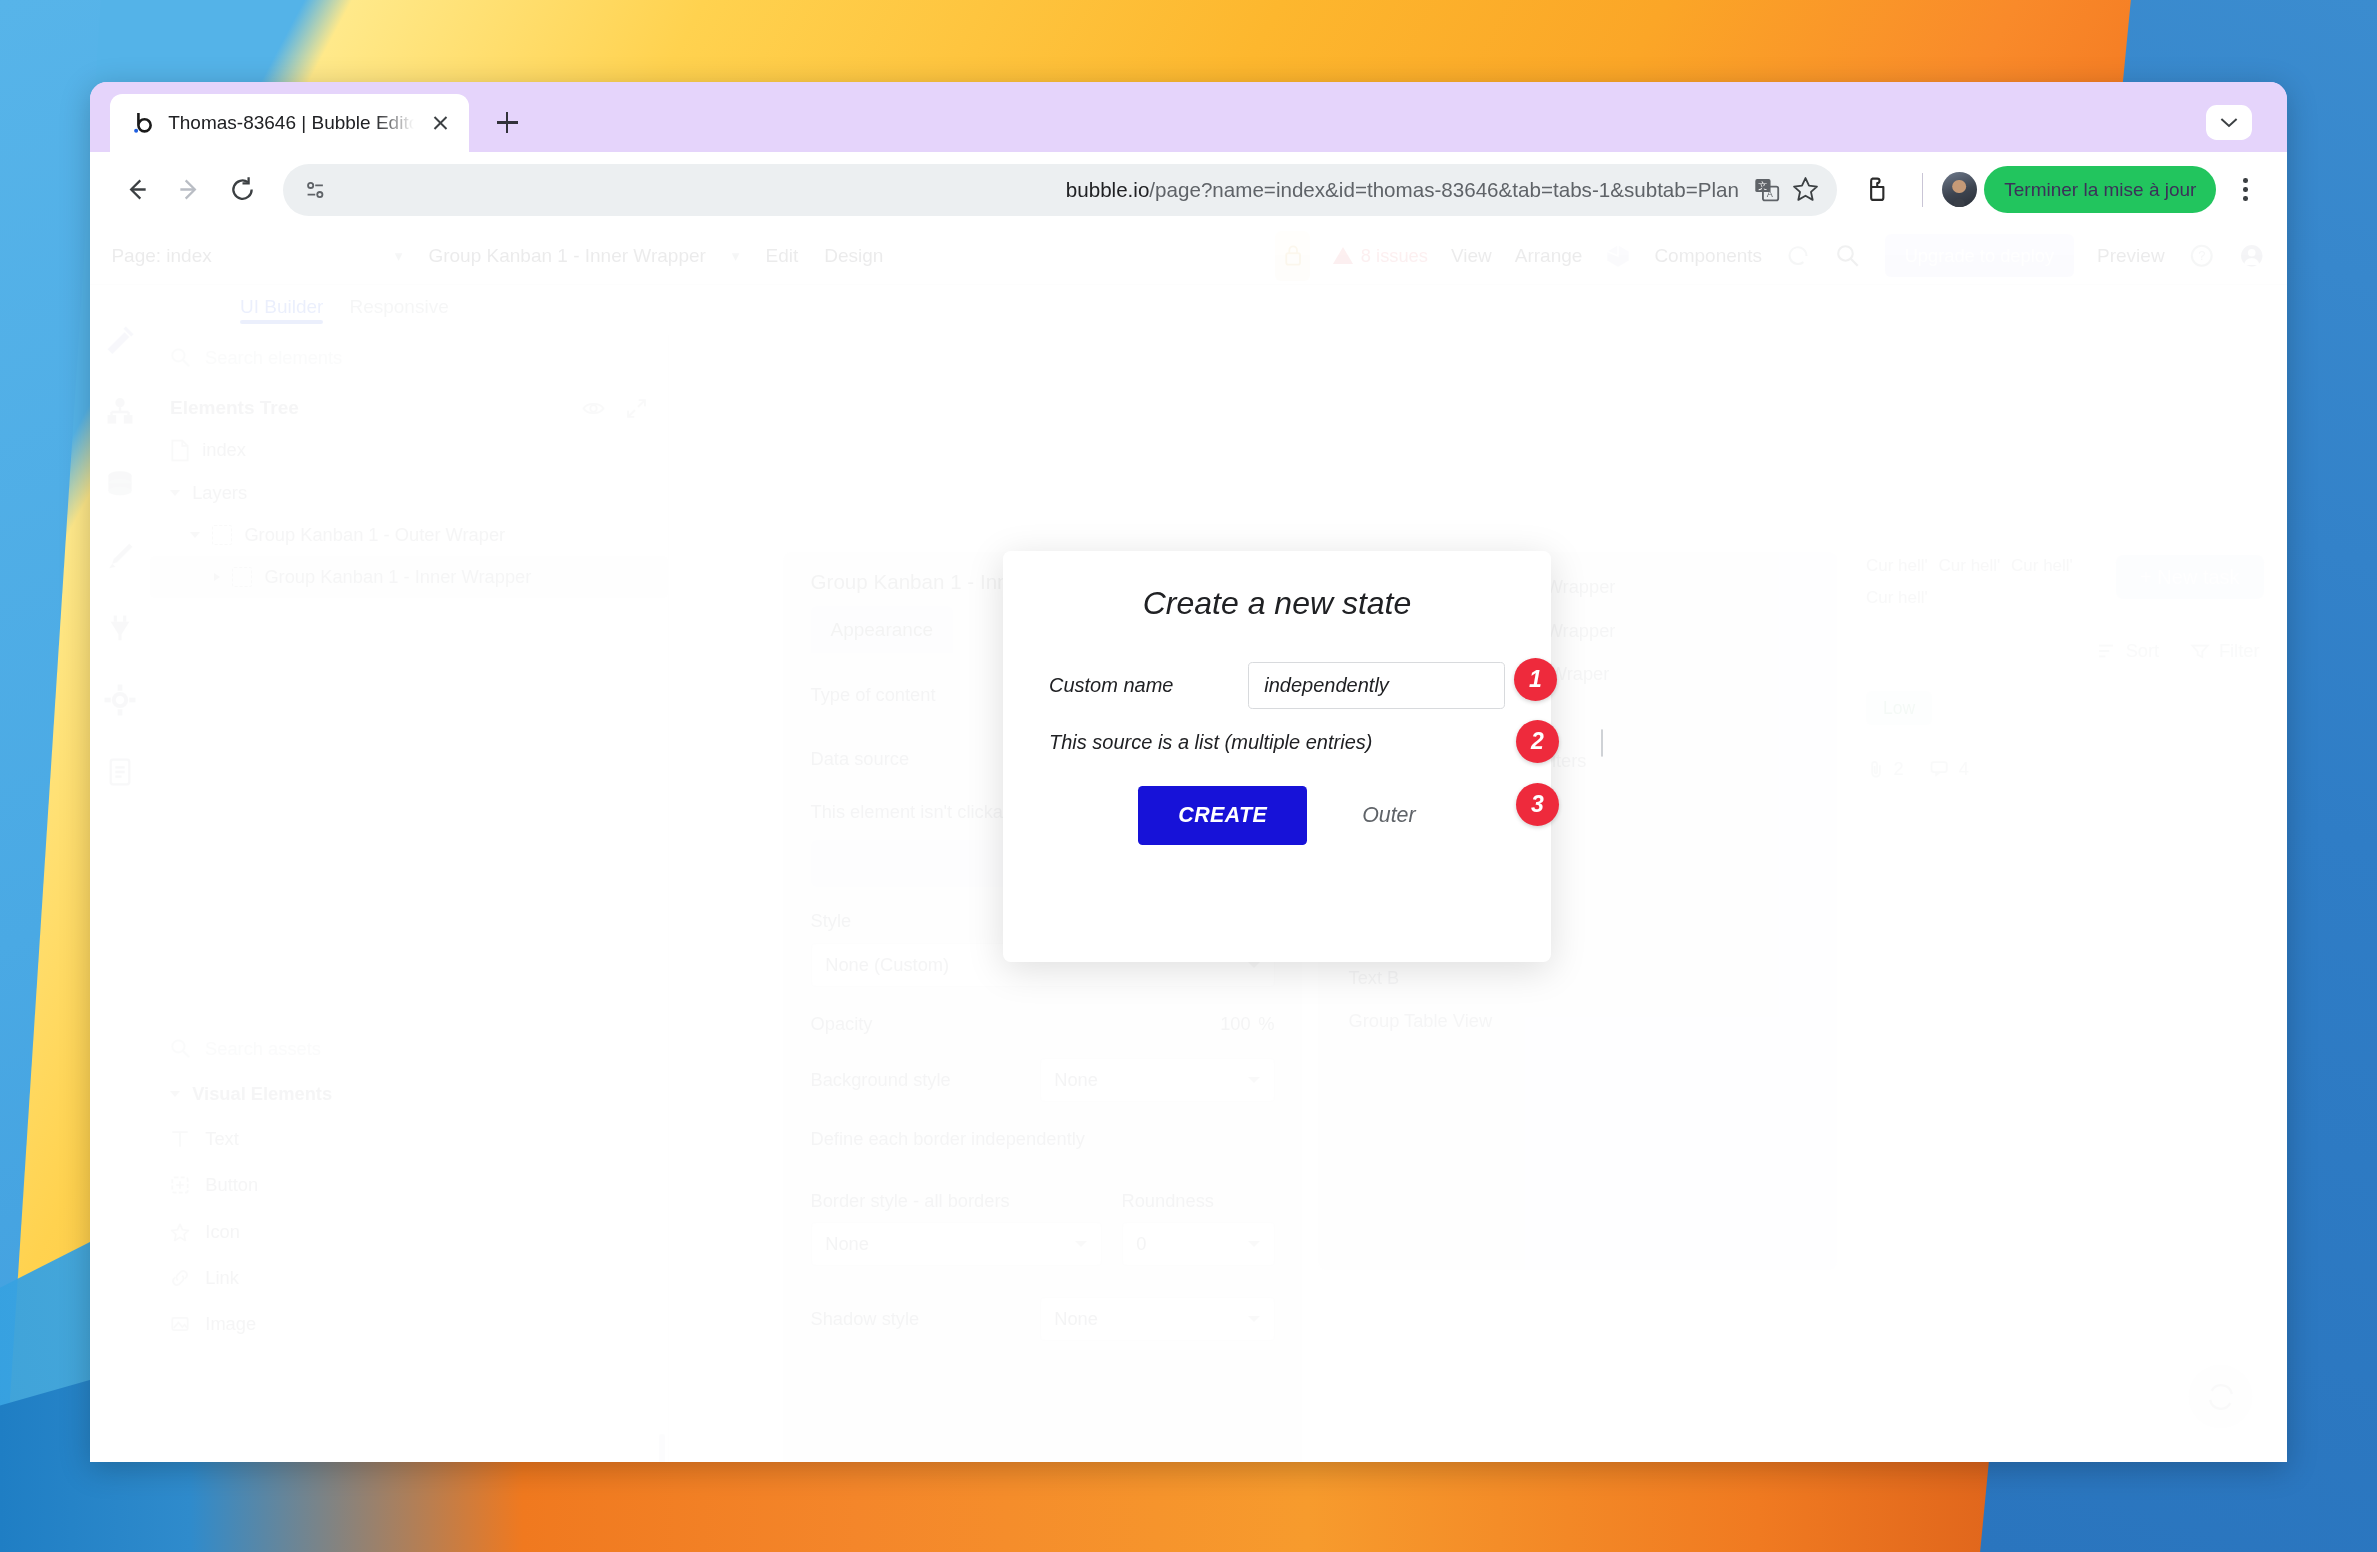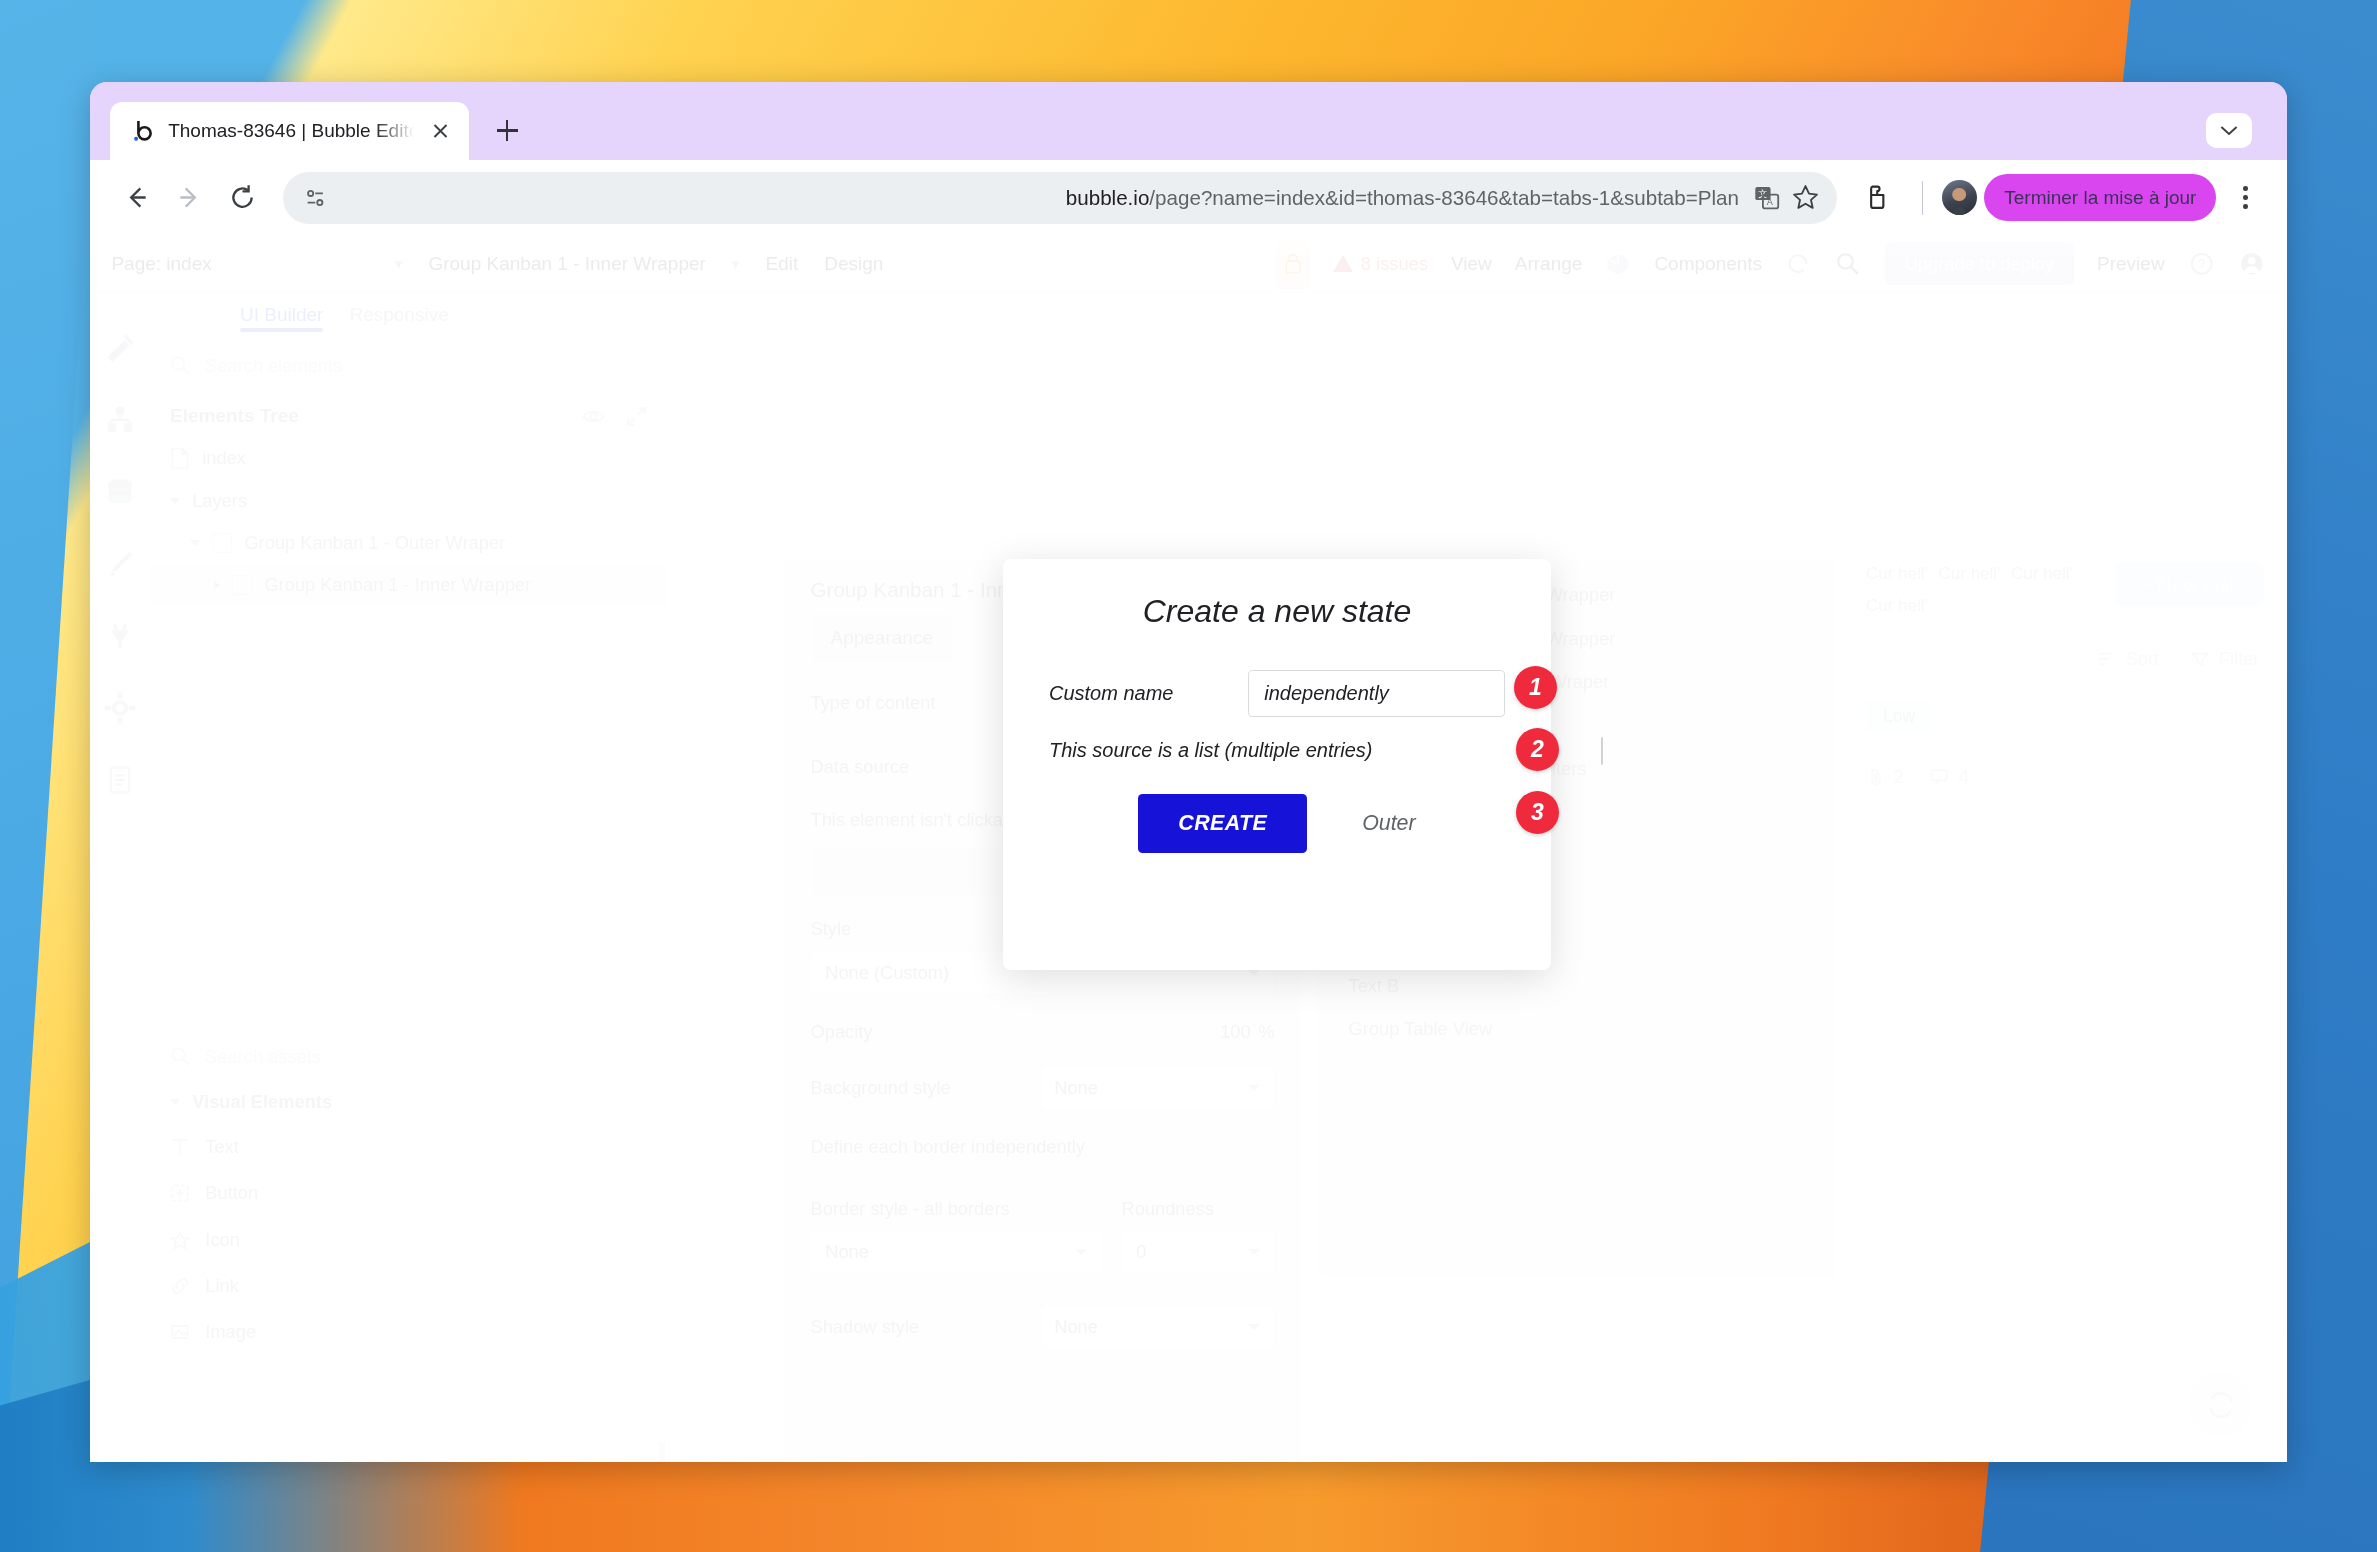--- a/index.html
+++ b/index.html
@@ -47,21 +47,21 @@
   .browser {
     position: absolute;
     left: 90px; top: 82px;
     width: 2197px; height: 1380px;
     background: #e5d4fb;
     border-radius: 17px 17px 0 0;
     overflow: hidden;
     box-shadow: 0 6.1px 30.5px rgba(0,0,0,.22);
   }
   .tabstrip {
-    height: 78px; position: relative;
+    height: 70px; position: relative;
     background: #e5d4fb;
     display: flex; align-items: flex-end; padding-left: 20px;
   }
   .tab {
     width: 359px; height: 58px;
     background: #fff;
     border-radius: 12.2px 12.2px 0 0;
     display: flex; align-items: center;
     padding: 0 15.3px 0 20px;
     gap: 12.2px;
@@ -125,21 +125,21 @@
     width: 35px; height: 35px; border-radius: 50%;
     background: linear-gradient(160deg,#6f7a8c 0%,#3d4450 55%,#2a2f38 100%);
     position: relative; overflow: hidden; flex: none;
   }
   .avatar::after {
     content:''; position:absolute; left:50%; top:7.6px; transform:translateX(-50%);
     width:13.7px; height:13.7px; border-radius:50%; background:#c69a77;
     box-shadow: 0 17px 0 -1.5px #3a3f48;
   }
   .update-pill {
-    height: 47px; border-radius: 24px; background: #d946ef;
+    height: 47px; border-radius: 24px; background: #22c55e;
     display: flex; align-items: center; padding: 0 20px;
     font-size: 19px; color: #3c3159; white-space: nowrap;
   }
   .kebab { width: 43px; height: 47px; display:flex; flex-direction:column;
     align-items:center; justify-content:center; gap:4.6px; flex:none; }
   .kebab i { width:4.6px; height:4.6px; border-radius:50%; background:#3c4043; display:block; }
 
   
   .viewport {
     position: relative; height: 1235px; background: #ffffff;

